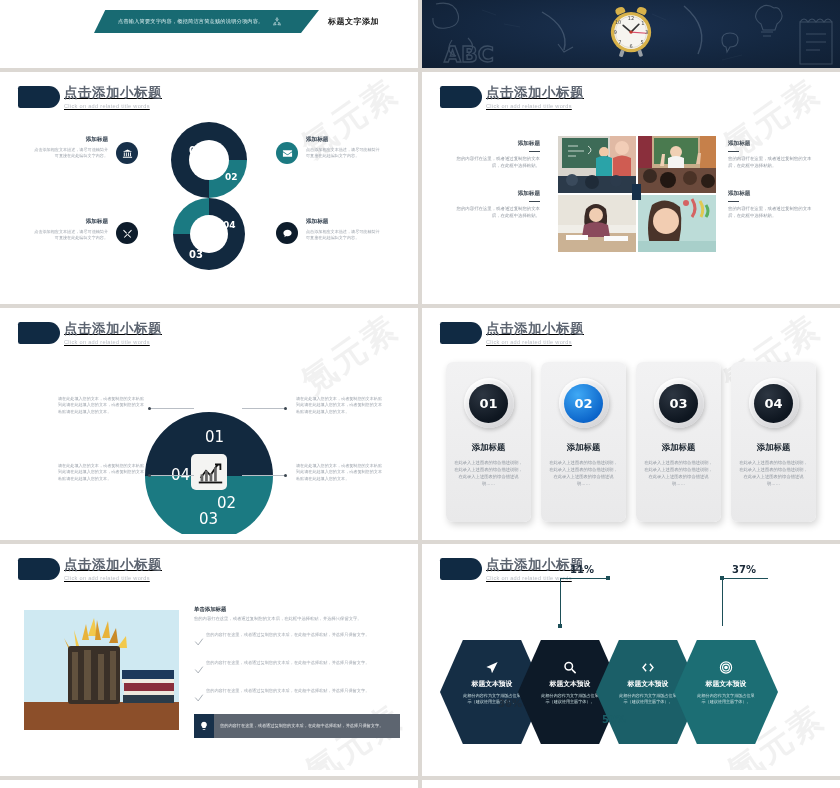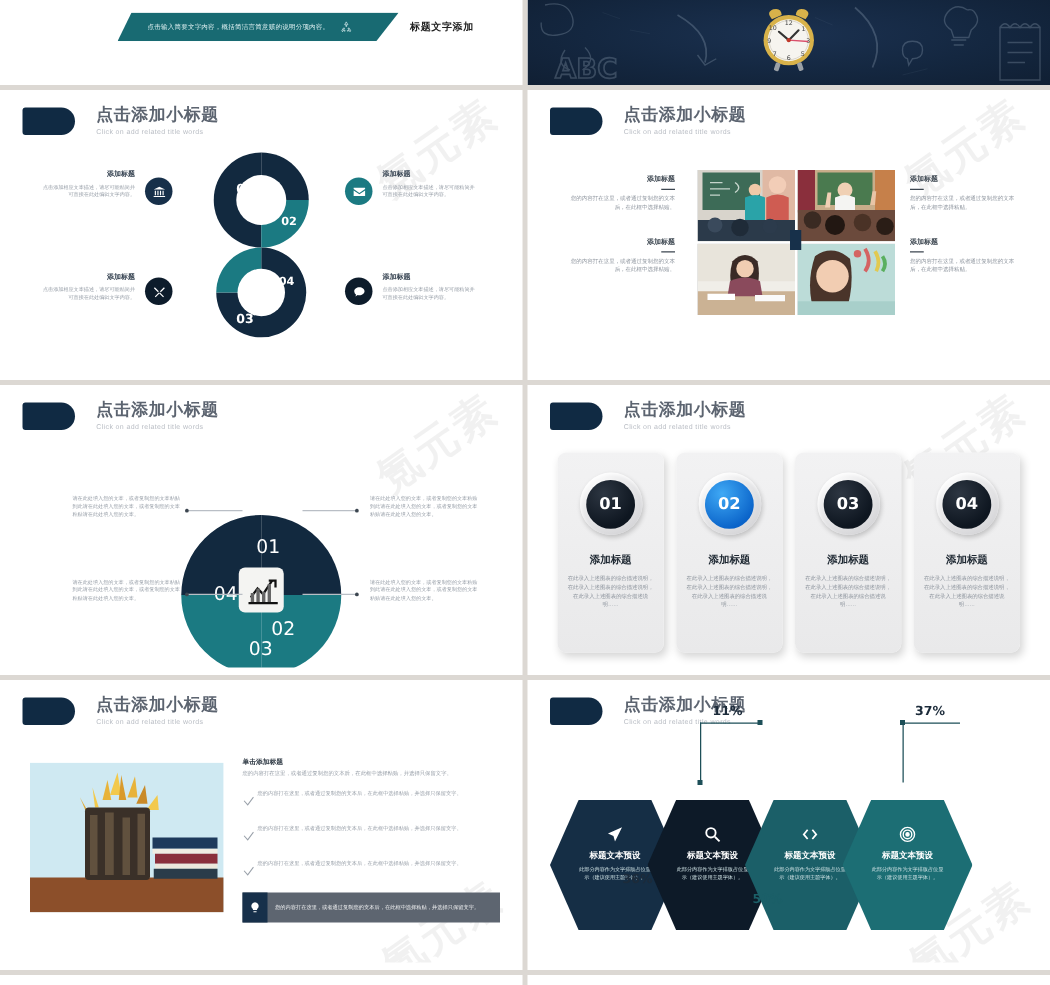--- a/index.html
+++ b/index.html
@@ -43,21 +43,21 @@
   .wm.low { top: auto; bottom: 2px; right: 2px; }
   
   .hdr { position: absolute; left: 10px; top: 9px; display: flex; align-items: flex-start; }
   .hdr-pill {
     width: 42px; height: 22px;
     background: #102a43;
     border-radius: 3px 14px 14px 3px;
     margin-top: 1px;
     flex: none;
   }
-  .hdr-txt { margin-left: 17px; }
+  .hdr-txt { margin-left: 4px; text-decoration: underline; }
   .hdr-title {
     font-size: 13.5px; font-weight: bold; color: #5c6470;
     letter-spacing: .5px; line-height: 15px;
     font-family: "DejaVu Sans", sans-serif;
   }
   .hdr-sub {
     font-size: 5.6px; color: #b9bdc4; letter-spacing: .3px;
     margin-top: 3px;
   }
   

